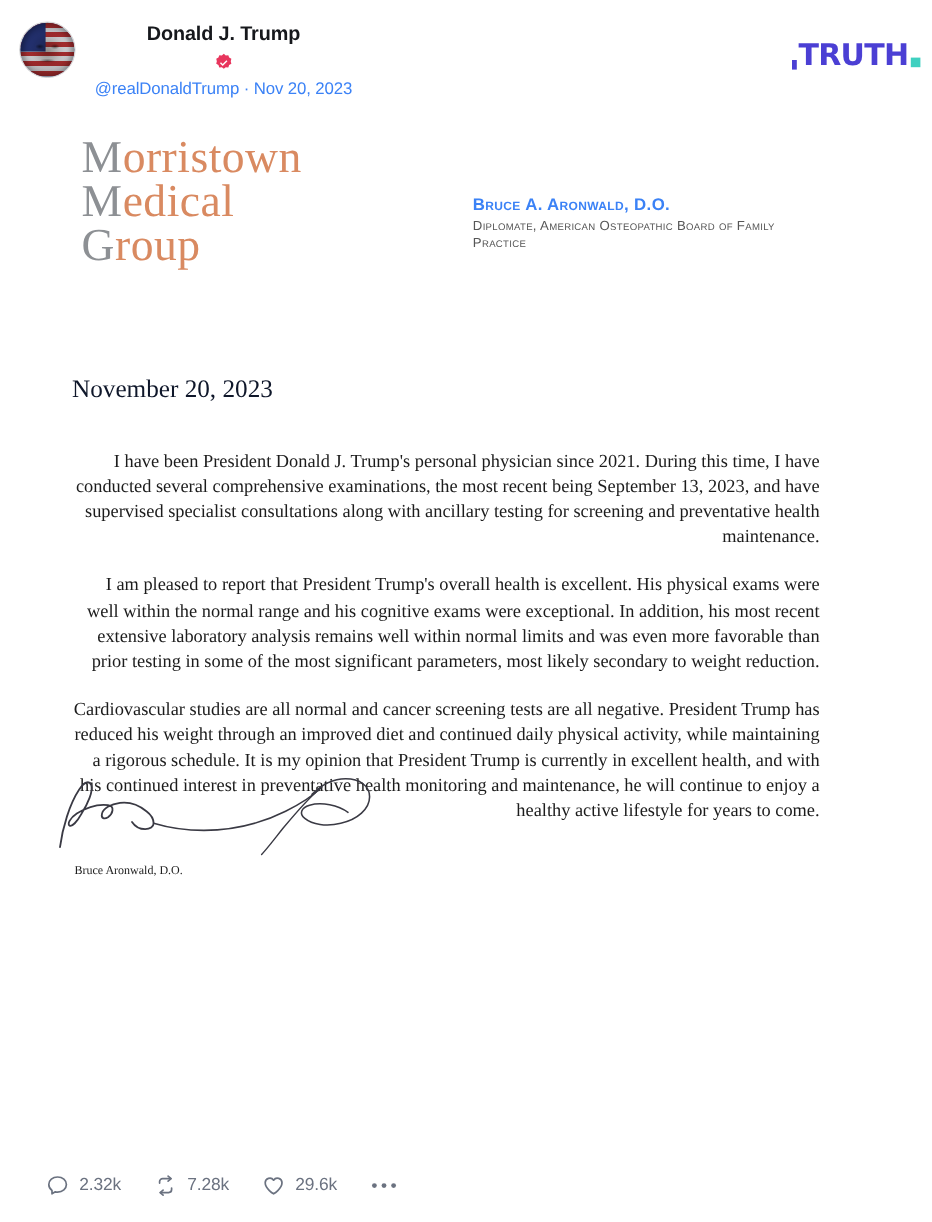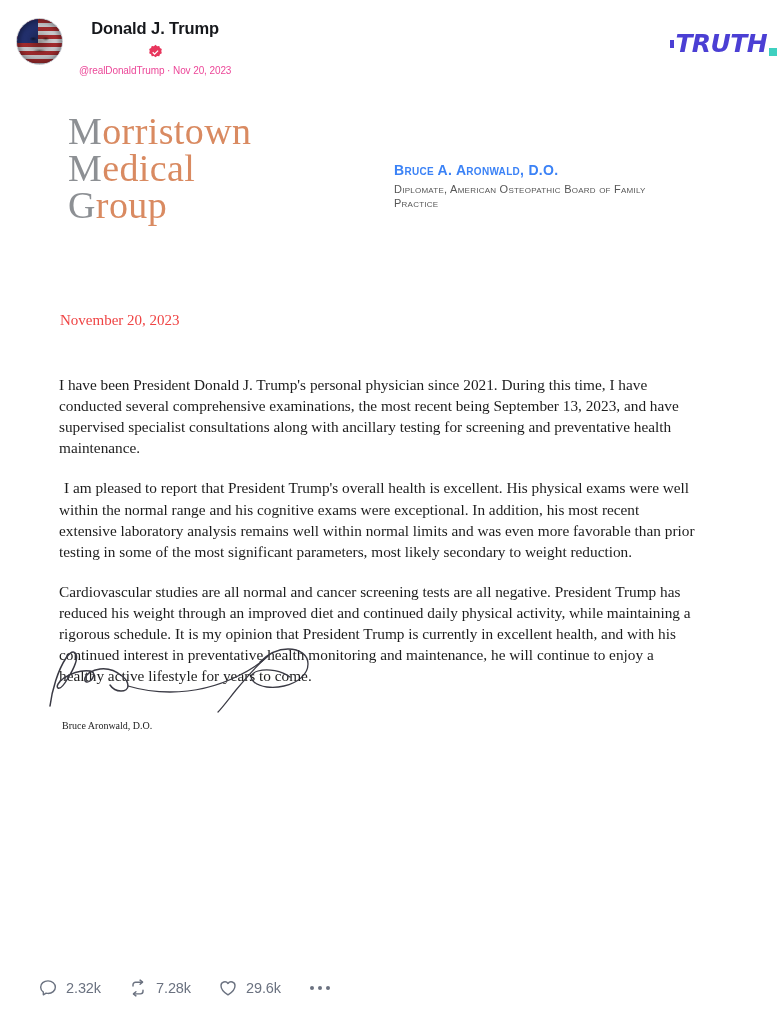--- a/index.html
+++ b/index.html
@@ -88,36 +88,35 @@
     line-height: 1.15;
   }
   .verified-badge {
     width: 17px;
     height: 17px;
     flex: 0 0 auto;
     display: block;
   }
   .handle-row {
     margin-top: 4px;
-    font-size: 10px;
-    color: #ec4899;
+    font-size: 14px;
+    color: #3b82f6;
     letter-spacing: -.1px;
     line-height: 1.2;
     white-space: nowrap;
   }
 
   
   .truth-logo {
     position: absolute;
     top: 28px;
-    right: 0;
-    display: flex;
-    align-items: center;
+    right: 10px;
+    display: flex;
+    align-items: flex-end;
     height: 30px;
-    font-style: italic;
   }
   .truth-tick {
     width: 4px;
     height: 8px;
     background: #4b3fd4;
     margin-top: 1px;
     margin-right: 1px;
   }
   .truth-word {
     font-family: "DejaVu Sans", sans-serif;
@@ -185,37 +184,38 @@
     color: #565656;
     line-height: 1.35;
     max-width: 268px;
   }
 
   .letter-date {
     position: absolute;
     top: 224px;
     left: 60px;
     font-family: "Liberation Serif", serif;
-    font-size: 15px;
-    color: #ef4444;
+    font-size: 21px;
+    color: #0f172a;
   }
 
   .letter-body {
     position: absolute;
     top: 286px;
     left: 59px;
     width: 640px;
     font-family: "Liberation Serif", serif;
     font-size: 15.3px;
     line-height: 1.38;
     color: #1c1c1c;
     text-align: left;
   }
   .letter-body p {
-    margin: 0 0 19px 0;
+    margin: 0 16px 19px 0;
+    text-align: right;
   }
   .letter-body p.indent-space {
     text-indent: 5px;
   }
 
   .signature-area {
     position: absolute;
     top: 552px;
     left: 46px;
     width: 300px;

